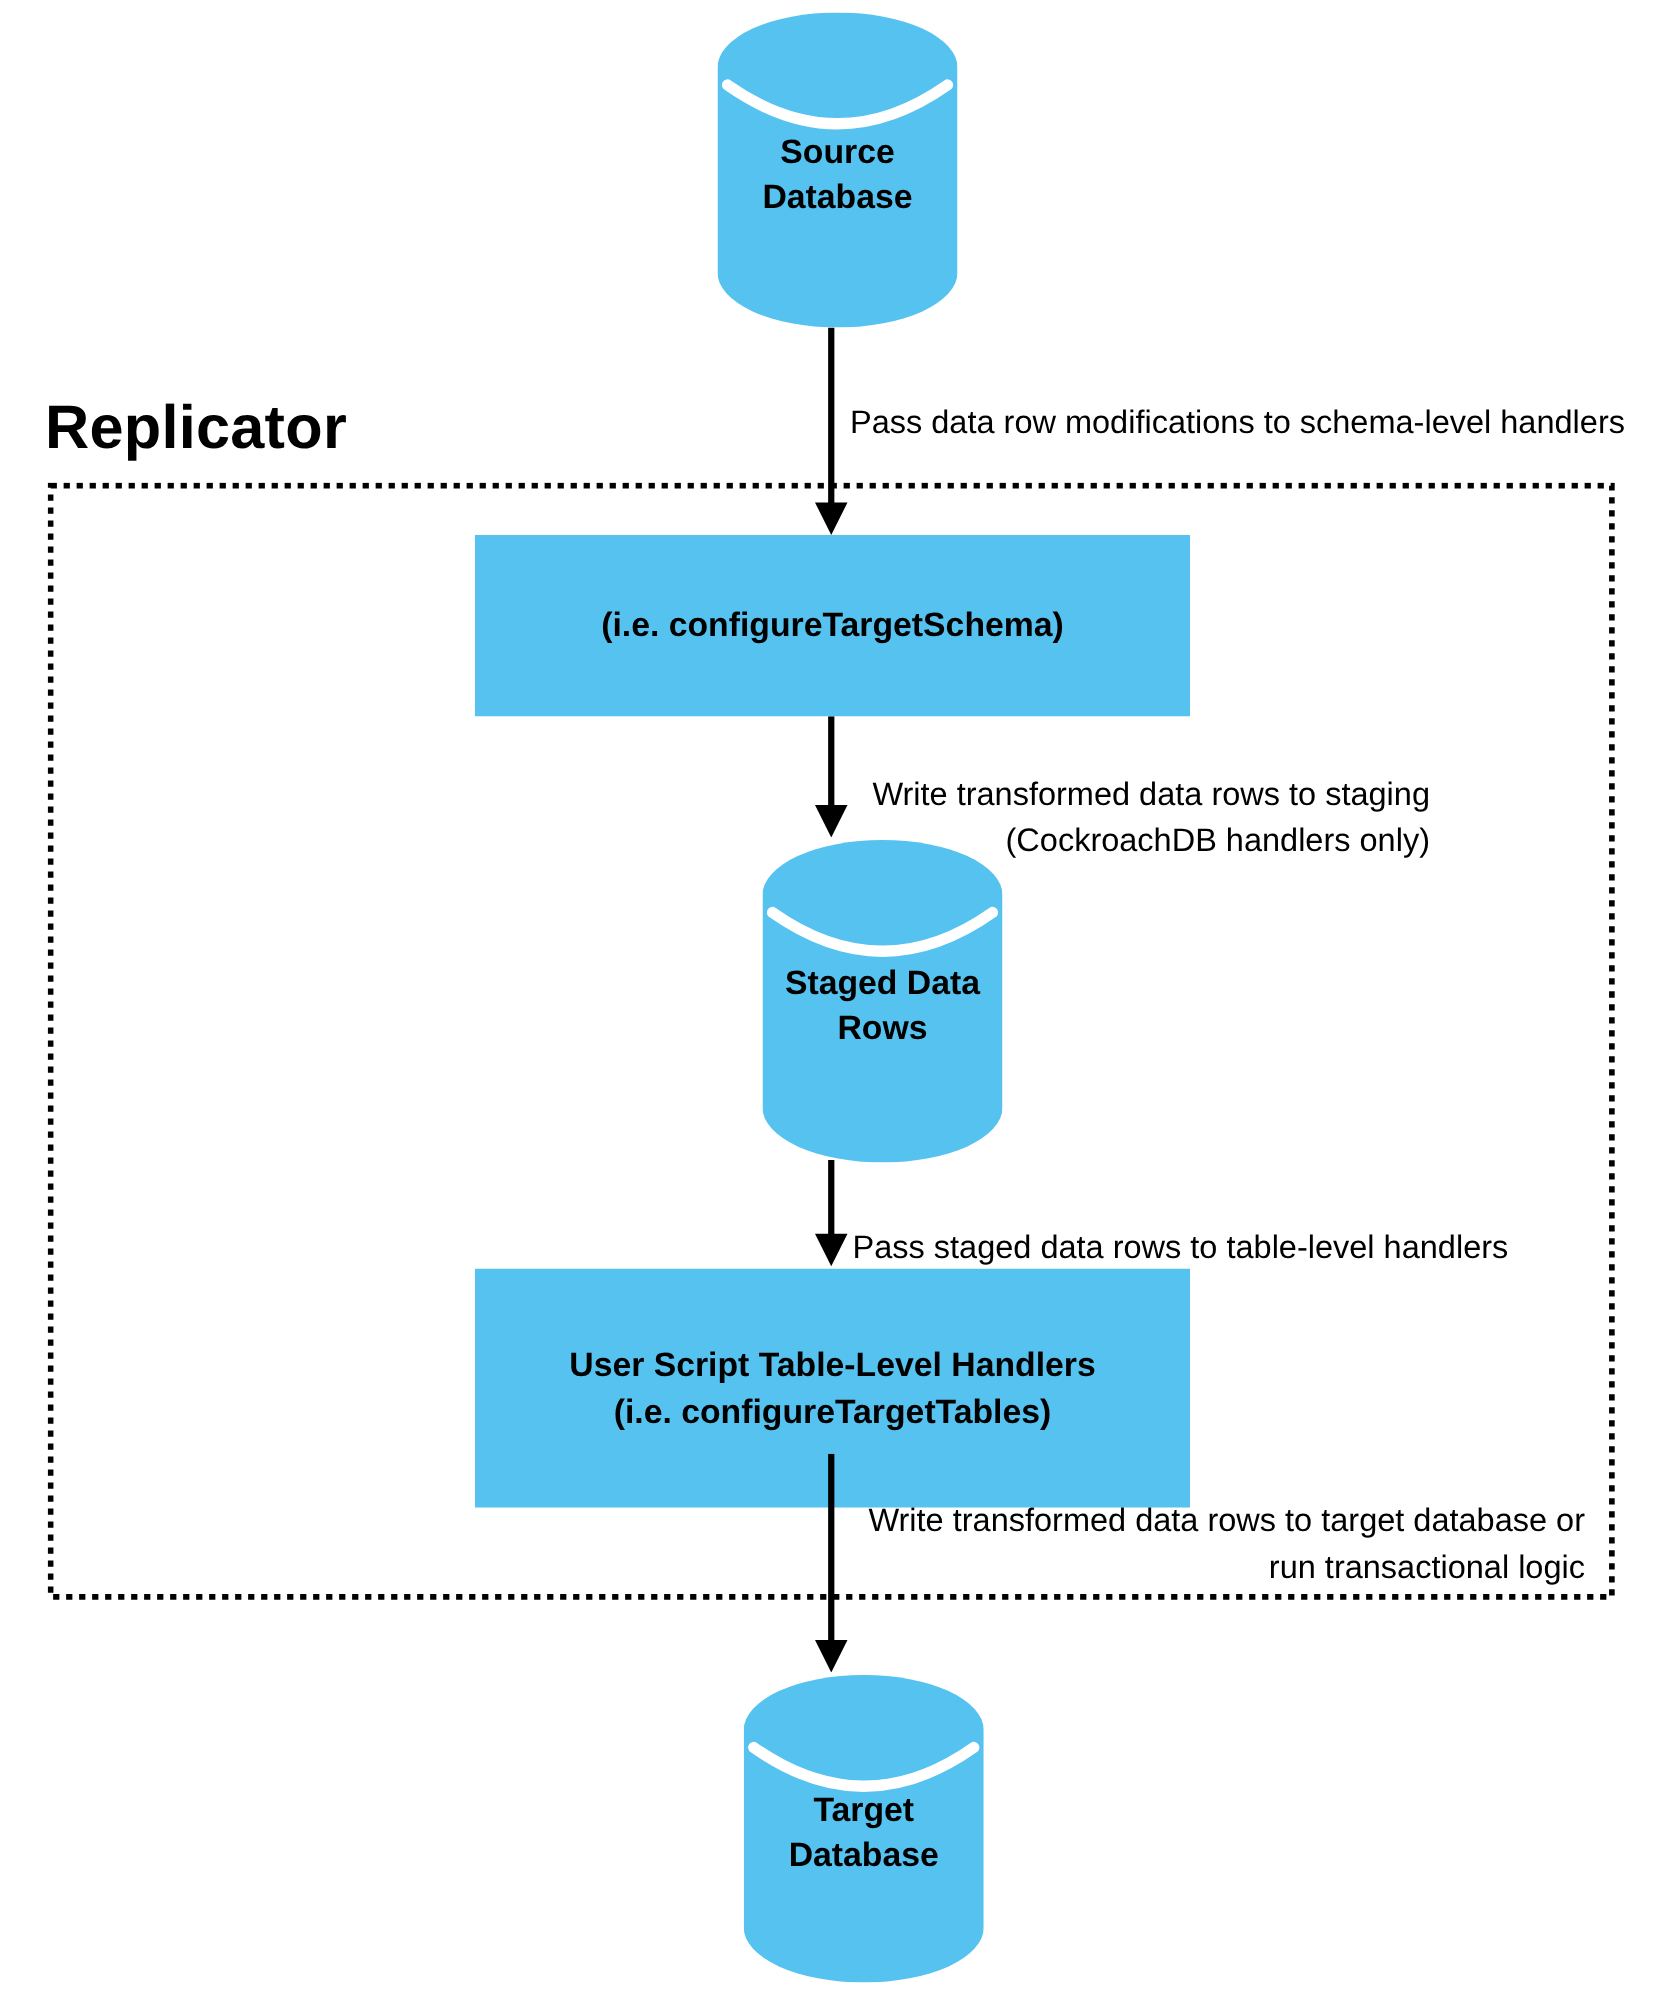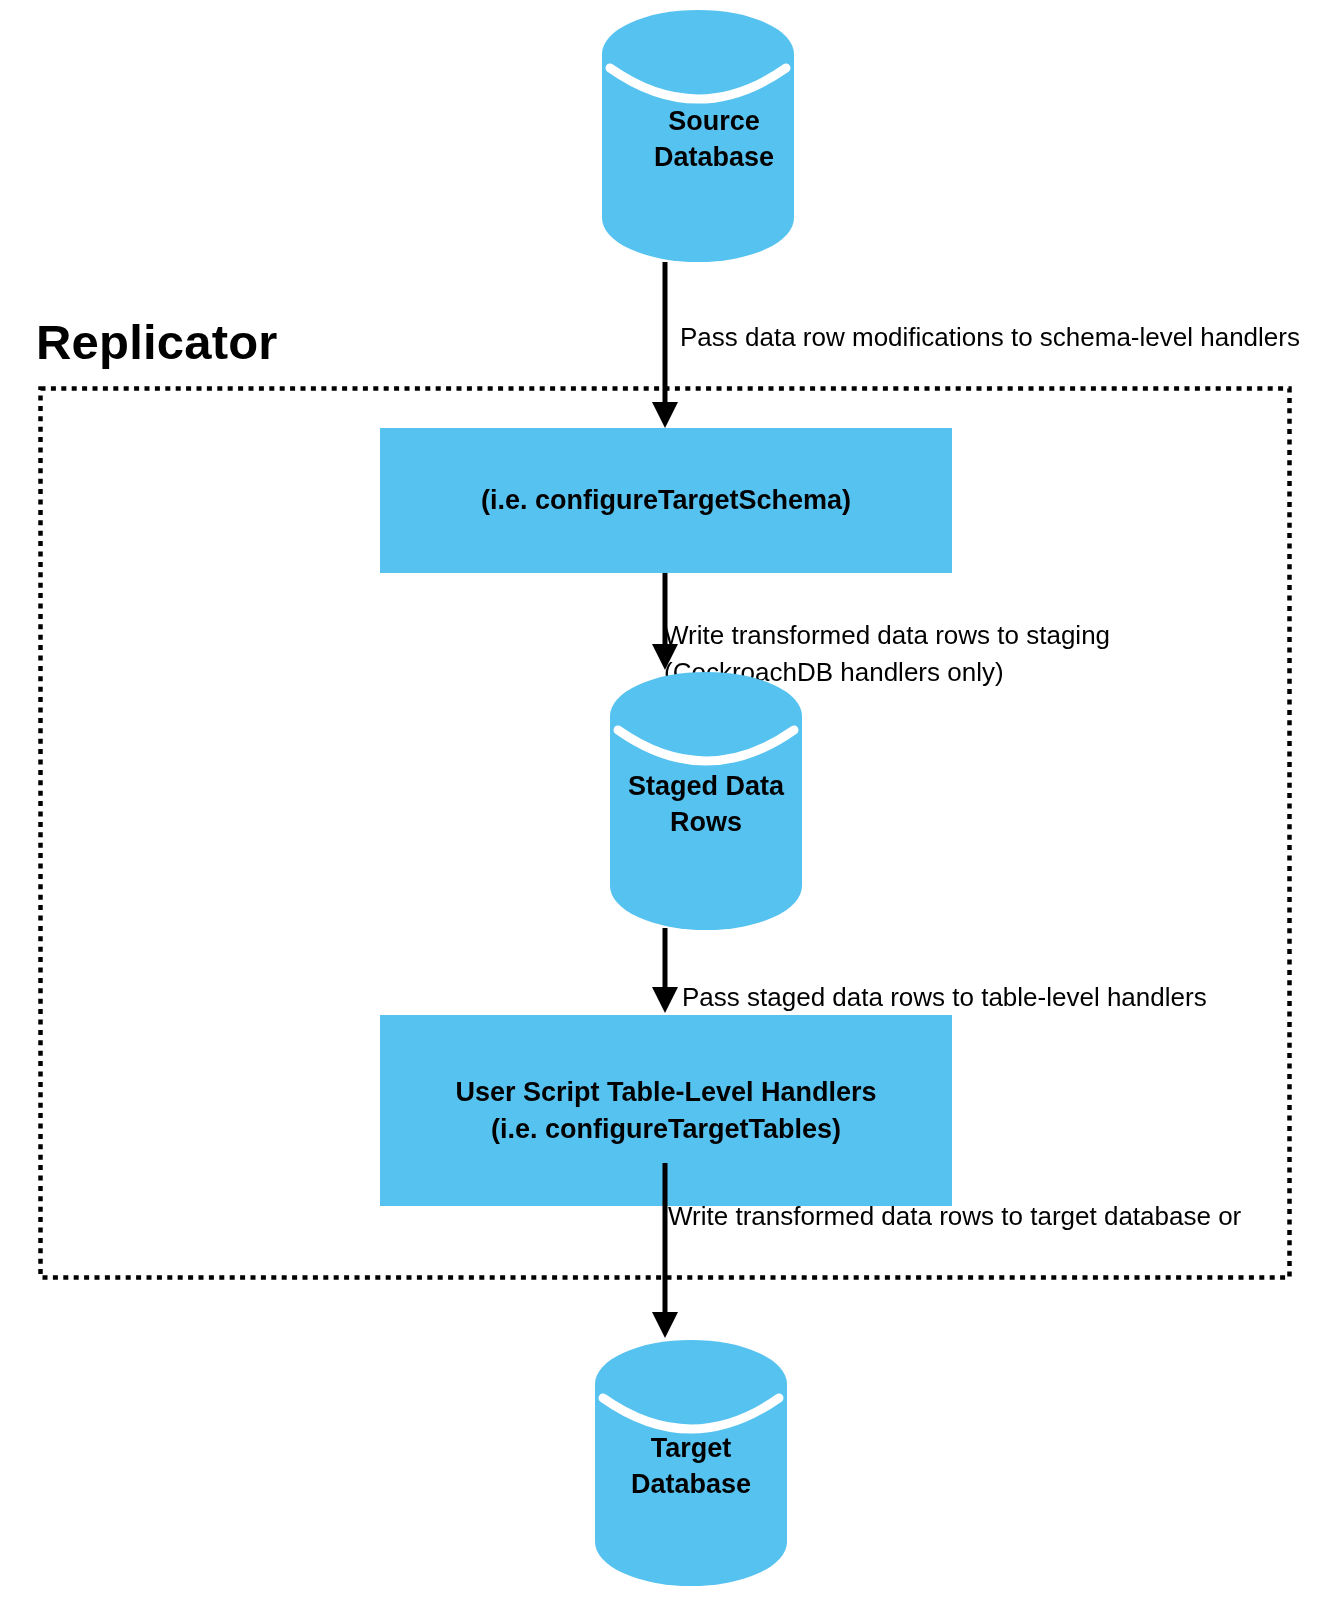--- a/index.html
+++ b/index.html
@@ -36,36 +36,36 @@
   .rect-node span, .cyl-label span { display: block; }
 
   
   .arrow { position: absolute; left: 651px; width: 28px; }
   .edge-label {
     position: absolute;
     font-size: 26px; line-height: 37px;
     white-space: nowrap;
     margin-top: 20px;
   }
-  .edge-label.centered { white-space: normal; text-align: left; }
+  .edge-label.centered { white-space: normal; text-align: right; }
 
   
   .replicator-title {
     position: absolute; left: 36px; top: 318px;
     font-weight: bold; font-size: 49px; line-height: 48px;
     letter-spacing: 0.2px;
   }
   .boundary { position: absolute; left: 38px; top: 386px; }
 </style>
 </head>
 <body>
 
 <div class="canvas">
 
-  <div class="cylinder" style="left:602px; top:10px;padding-left:32px;">
+  <div class="cylinder" style="left:574px; top:10px;">
     <svg width="192" height="252" viewBox="0 0 192 252">
       <path d="M 0,44 A 96,44 0 0 1 192,44 L 192,208 A 96,44 0 0 1 0,208 Z" fill="#56C2F0"></path>
       <path d="M 8,58 Q 96,120 184,58" stroke="#ffffff" stroke-width="9" fill="none" stroke-linecap="round"></path>
     </svg>
     <div class="cyl-label">
       <span>Source</span>
       <span>Database</span>
     </div>
   </div>
 
@@ -114,20 +114,21 @@
     <span>User Script Table-Level Handlers</span>
     <span>(i.e. configureTargetTables)</span>
   </div>
 
   <svg class="arrow" style="top:1163px;" width="28" height="175" viewBox="0 0 28 175">
     <line x1="14" y1="0" x2="14" y2="151" stroke="#000000" stroke-width="5"></line>
     <polygon points="1,149 27,149 14,175" fill="#000000"></polygon>
   </svg>
   <div class="edge-label centered" style="left:668px; top:1178px; width:600px;">
     <span style="display:block">Write transformed data rows to target database or</span>
+    <span style="display:block">run transactional logic</span>
   </div>
 
   <div class="cylinder" style="left:571px; top:1340px; height:246px;margin-left:24px;">
     <svg width="192" height="246" viewBox="0 0 192 246">
       <path d="M 0,44 A 96,44 0 0 1 192,44 L 192,202 A 96,44 0 0 1 0,202 Z" fill="#56C2F0"></path>
       <path d="M 8,58 Q 96,120 184,58" stroke="#ffffff" stroke-width="9" fill="none" stroke-linecap="round"></path>
     </svg>
     <div class="cyl-label">
       <span>Target</span>
       <span>Database</span>

